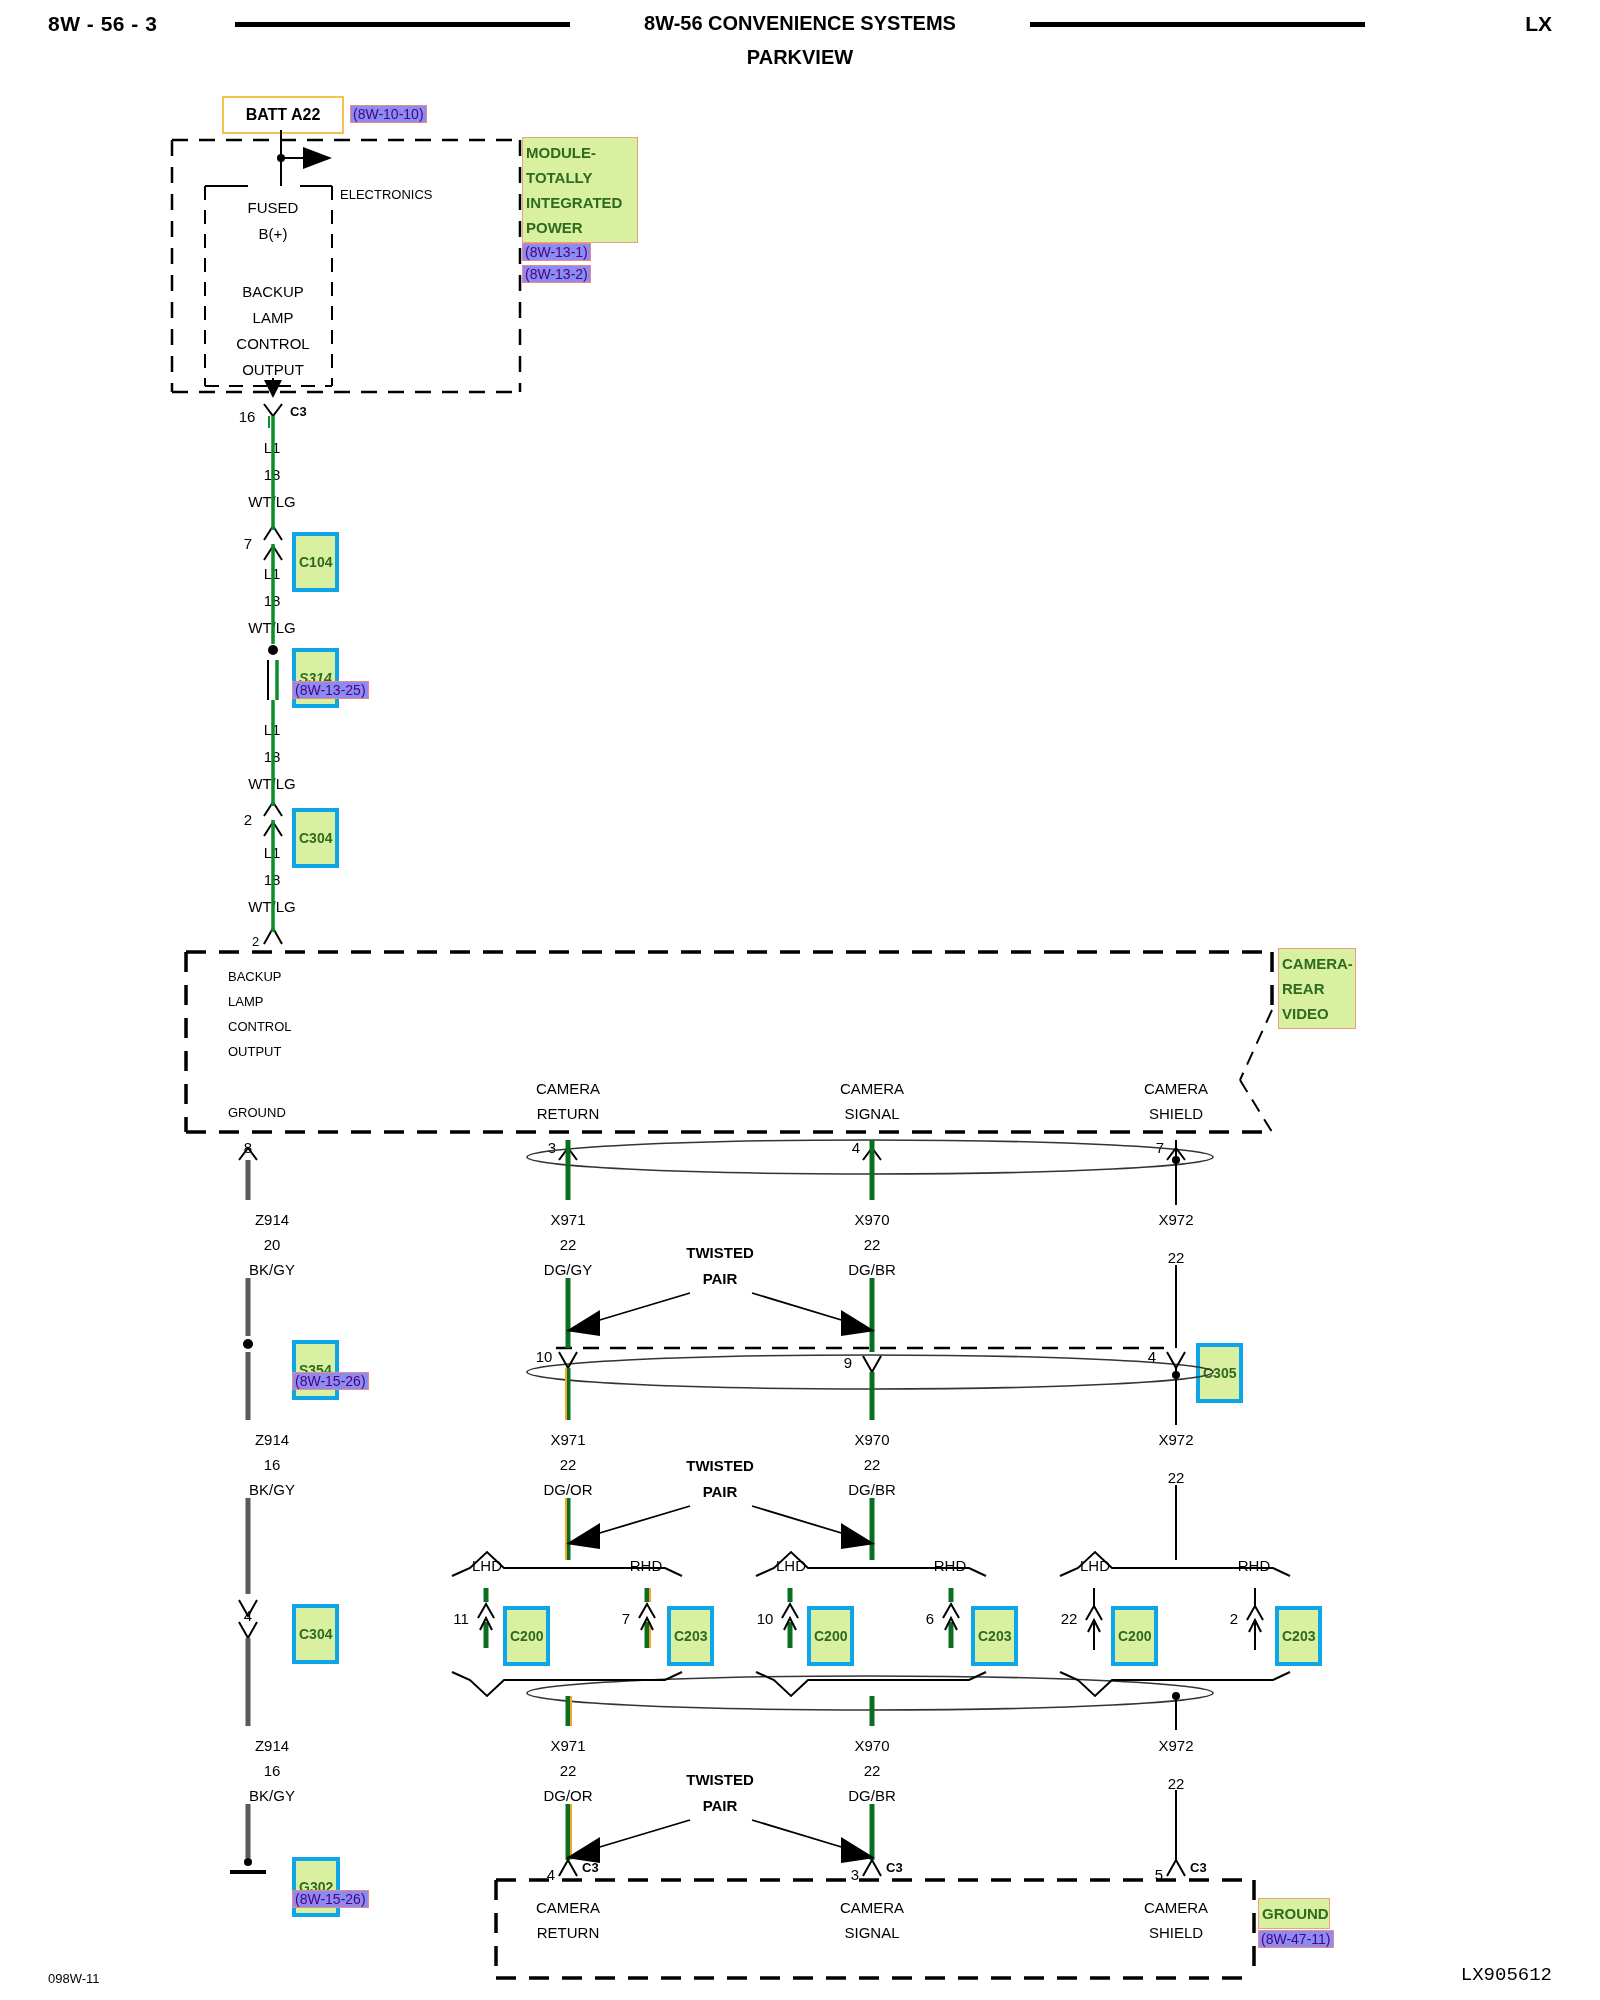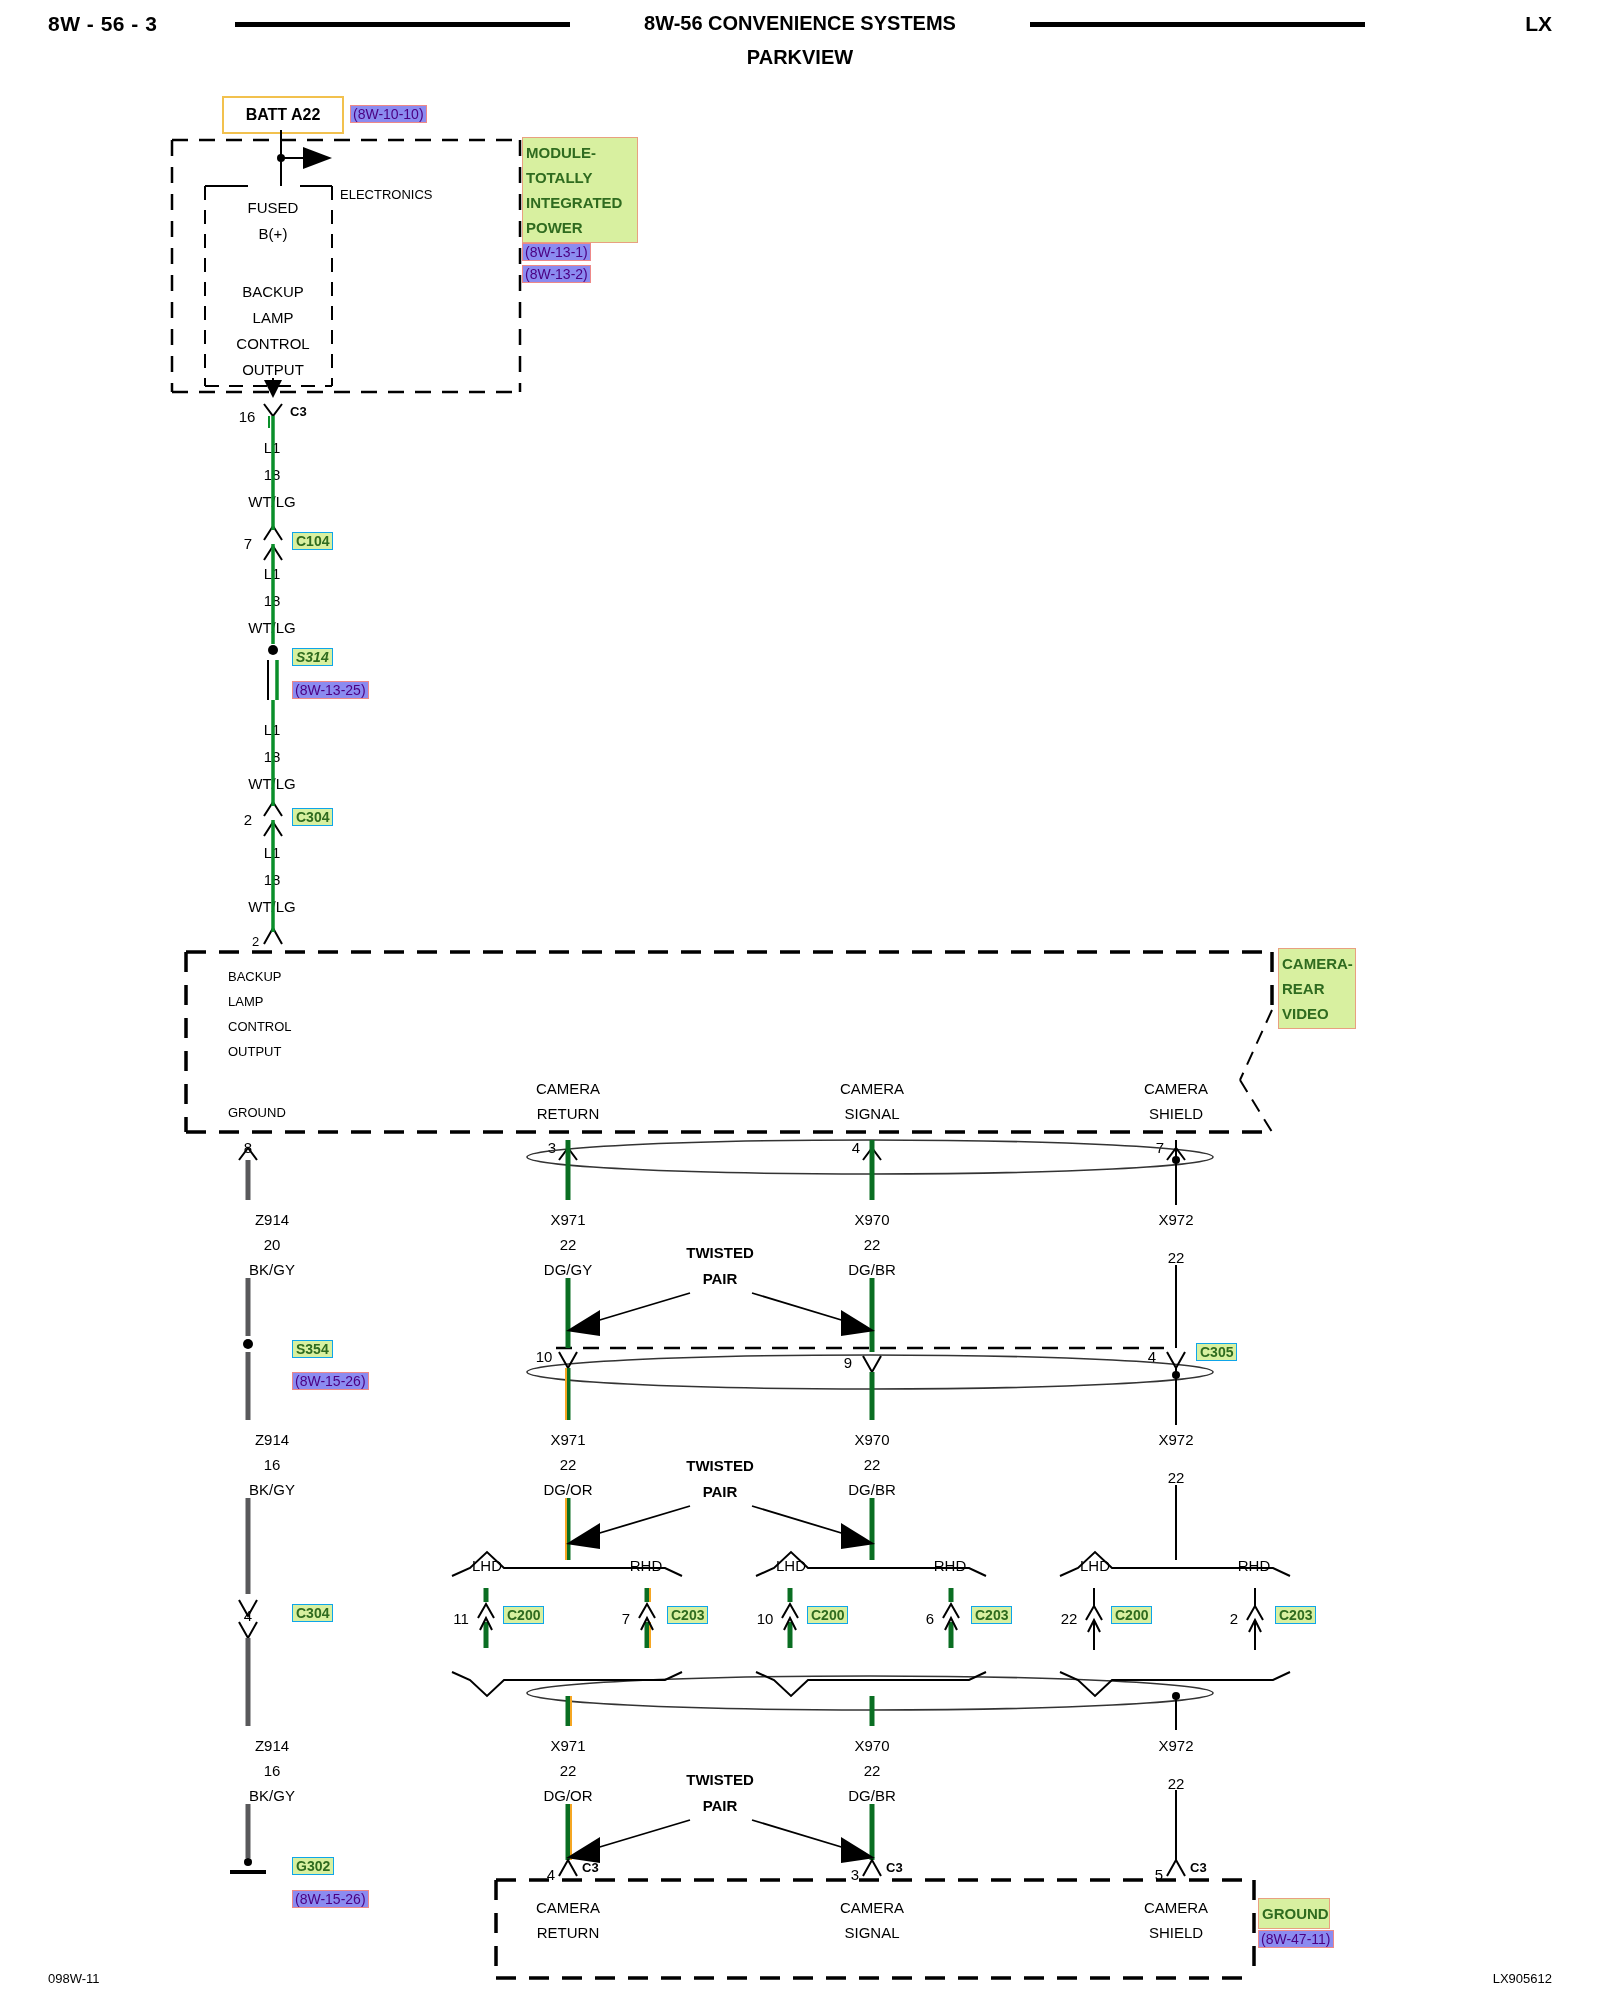--- a/index.html
+++ b/index.html
@@ -14,31 +14,31 @@
   .tc{position:absolute;white-space:nowrap;font-size:15px;line-height:1;transform:translateX(-50%);}
   .bold{font-weight:bold;}
   .hdr-pg{position:absolute;left:48px;top:12px;font-size:21px;font-weight:bold;letter-spacing:.5px;}
   .hdr-title{position:absolute;left:50%;top:12px;transform:translateX(-50%);font-size:20px;font-weight:bold;text-align:center;}
   .hdr-sub{position:absolute;left:50%;top:46px;transform:translateX(-50%);font-size:20px;font-weight:bold;text-align:center;}
   .hdr-lx{position:absolute;right:48px;top:12px;font-size:21px;font-weight:bold;}
   .rule{position:absolute;height:5px;background:#000;top:22px;}
   .rule-l{left:235px;width:335px;}
   .rule-r{right:235px;width:335px;}
   .foot-l{position:absolute;left:48px;bottom:14px;font-size:13px;}
-  .foot-r{position:absolute;right:48px;bottom:14px;font-size:13px;}
+  .foot-r{position:absolute;right:48px;bottom:14px;font-size:19px;font-family:Liberation Mono, monospace;}
 
   
   .battbox{position:absolute;border:2px solid #f2c14e;background:#fff;
      display:flex;align-items:center;justify-content:center;font-weight:bold;font-size:16px;}
   .ref{position:absolute;background:#8b8bf0;color:#4b0082;border:1px solid #e88;
      font-size:14px;padding:0 2px;white-space:nowrap;}
   .modlabel{position:absolute;background:#d8f0a0;border:1px solid #e8a080;color:#2f6b1f;
      font-weight:bold;font-size:15px;line-height:25px;padding:2px 3px;}
-  .conn{position:absolute;background:#d8f0a0;border:1px solid #0ea5e9;color:#2f6b1f;
-     font-weight:bold;font-size:14px;padding:0 3px;white-space:nowrap;}
+  .conn{position:absolute;background:#d8f0a0;border:4px solid #0ea5e9;color:#2f6b1f;
+     font-weight:bold;font-size:14px;padding:18px 3px;white-space:nowrap;}
 
   
   svg{position:absolute;left:0;top:0;overflow:visible;}
 </style>
 </head>
 <body>
 
 <div id="sheet">
 
   <div class="hdr-pg">8W - 56 - 3</div>

